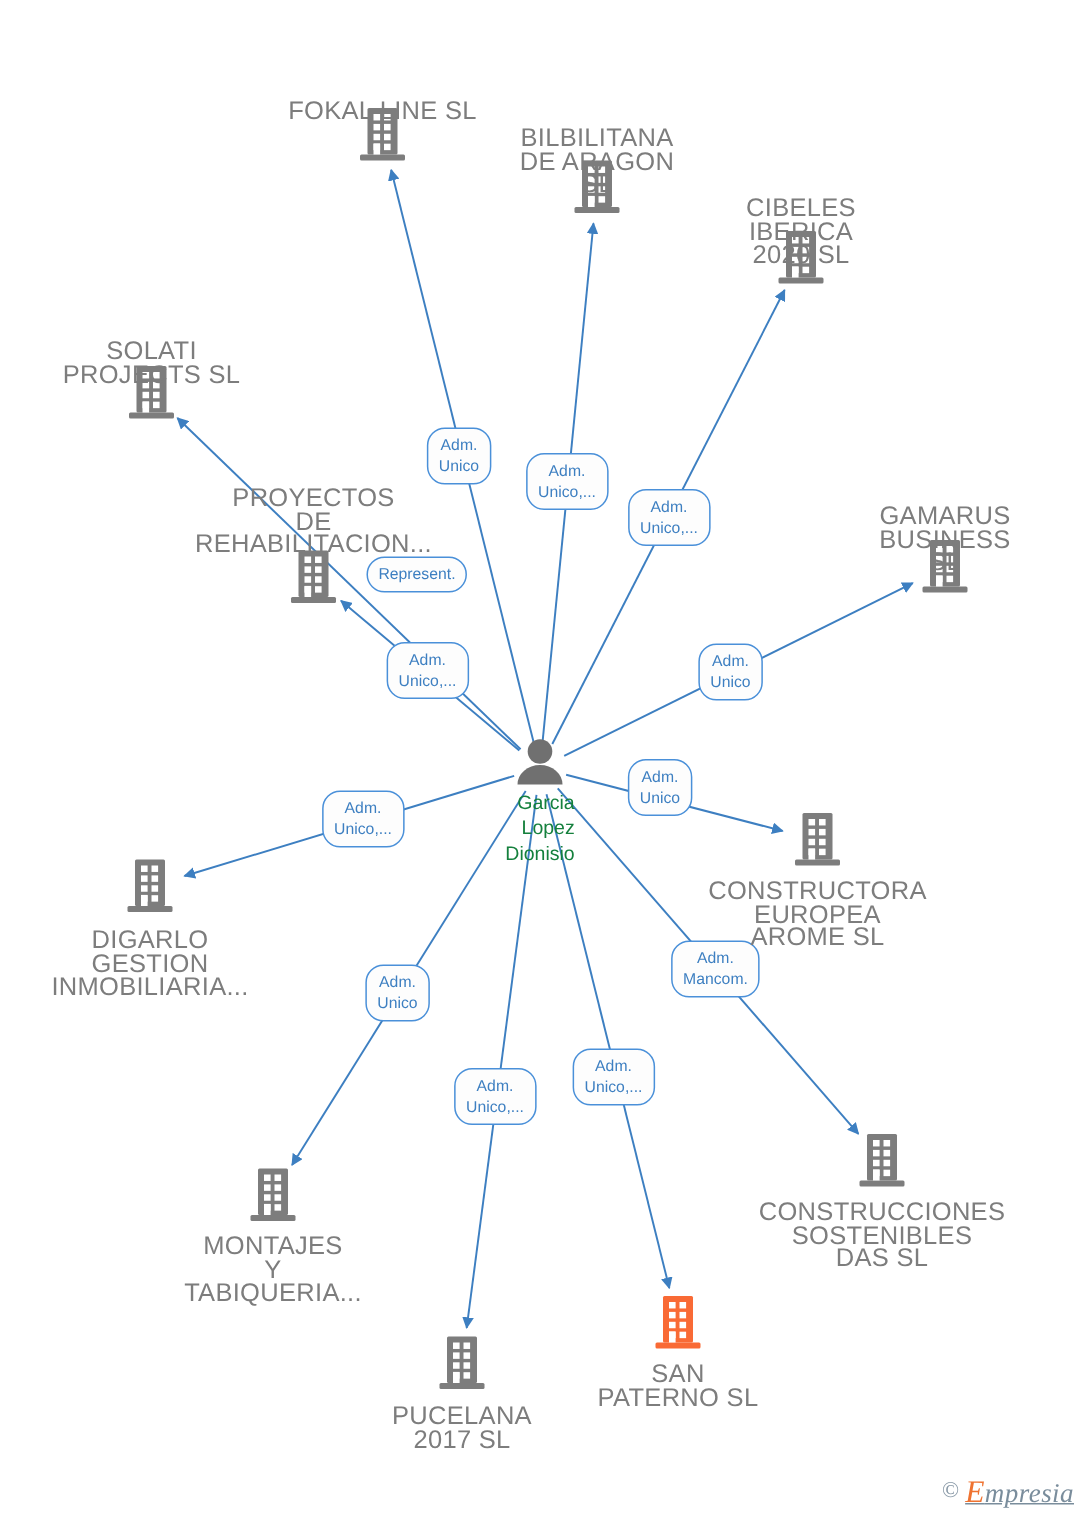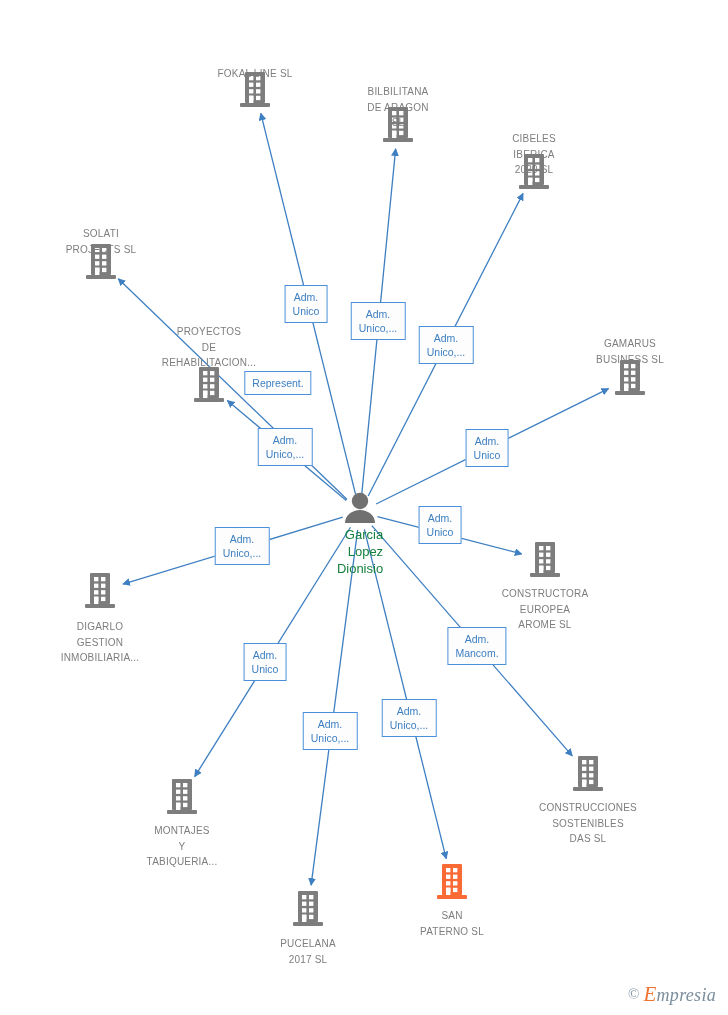--- a/index.html
+++ b/index.html
@@ -20,41 +20,41 @@
     width: 728px;
     height: 1015px;
   }
   .node {
     position: absolute;
     text-align: center;
     transform: translate(-50%, 0);
     pointer-events: auto;
   }
   .node-label {
-    font-size: 10px;
+    font-size: 17px;
     line-height: 15.5px;
     color: #808080;
     letter-spacing: 0.2px;
     white-space: pre-line;
   }
   .node-label.company {
     color: #7d7d7d;
   }
   .person-label {
     font-size: 13px;
     line-height: 17px;
     color: #15803d;
     white-space: pre-line;
     text-align: right;
   }
   .edge-label {
     position: absolute;
     background: #fdfdfd;
     border: 1.3px solid #4a90d9;
-    border-radius: 0;
+    border-radius: 12px;
     color: #3d7fc1;
     font-size: 10.5px;
     line-height: 14px;
     text-align: center;
     padding: 4px 7px;
     transform: translate(-50%, -50%);
     white-space: pre-line;
     box-sizing: border-box;
   }
   #watermark {
@@ -70,20 +70,21 @@
     font-size: 15px;
     color: #8a9aa8;
     font-family: "Liberation Serif", serif;
   }
   .wm-text {
     font-family: "Liberation Serif", serif;
     font-style: italic;
     font-size: 18px;
     color: #7a8d9c;
     letter-spacing: 0.3px;
+    text-decoration: underline;
   }
   .wm-text .wm-first {
     color: #ef7331;
     font-size: 21px;
   }
 </style>
 </head>
 <body>
 
 <svg id="graph" viewBox="0 0 728 1015" xmlns="http://www.w3.org/2000/svg">

